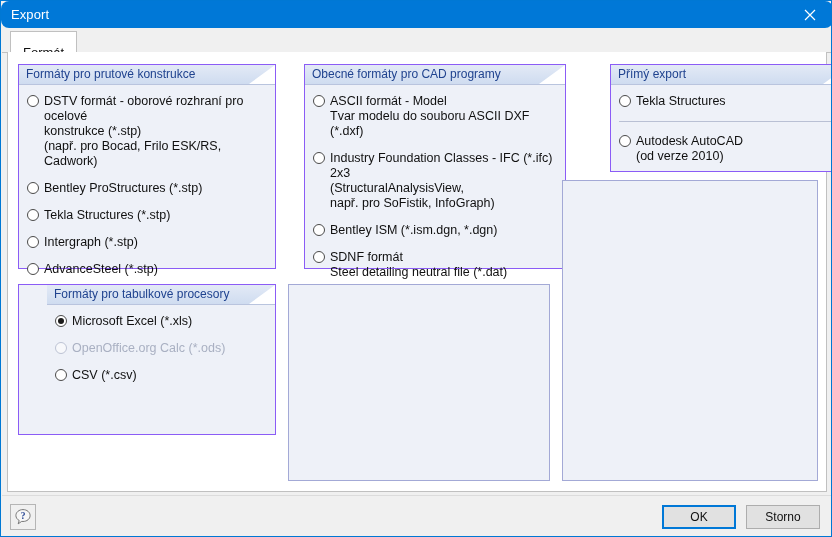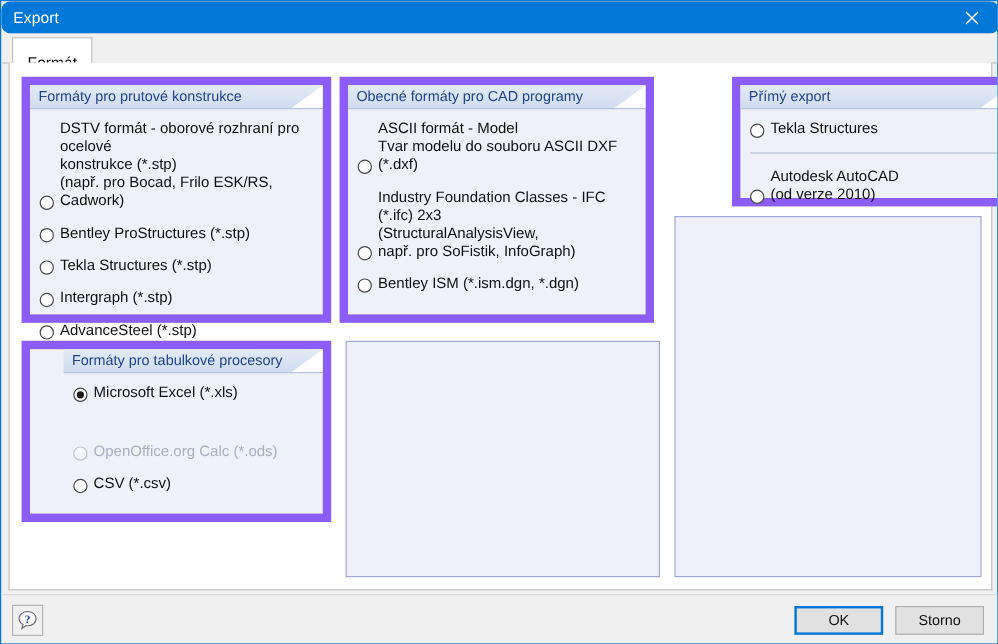--- a/index.html
+++ b/index.html
@@ -91,21 +91,21 @@
     background: #ffffff;
     border: 1px solid #c0c0c0;
     border-top: none;
   }
 
   
   .group {
     position: absolute;
     box-sizing: border-box;
     background: #eef1f8;
-    border: 7px solid #8b5cf6;
+    border: 1px solid #8b5cf6;
   }
   .group-header {
     position: relative;
     height: 19px;
     background: linear-gradient(to bottom, #e3eaf6 0%, #cfdcf0 100%);
     border-bottom: 1px solid #b9c4de;
     overflow: hidden;
   }
   .group-header .ghtext {
     position: absolute;
@@ -135,21 +135,21 @@
     position: absolute;
     box-sizing: border-box;
     background: #eef1f8;
     border: 1px solid #a3a9d6;
   }
 
   
   .radio-row {
     position: relative;
     display: flex;
-    align-items: flex-end;
+    align-items: flex-start;
     margin-bottom: 12px;
     font-size: 12.5px;
     color: #101010;
   }
   .radio-row:last-child { margin-bottom: 0; }
 
   .radio {
     flex: 0 0 auto;
     width: 12px;
     height: 12px;
@@ -170,21 +170,21 @@
     background: #1b1b1b;
   }
   .radio.disabled {
     border-color: #bdc3d4;
     background: #f7f8fb;
   }
   .radio-label {
     line-height: 15px;
     white-space: pre-line;
   }
-  .radio-label.disabled { color: #a9b0c2; margin-top: 22px; }
+  .radio-label.disabled { color: #a9b0c2; }
 
   .hr {
     height: 1px;
     background: #b9c0d4;
     margin: 2px 0 12px 0;
   }
 
   
   .bottombar {
     position: absolute;
@@ -300,40 +300,45 @@
           <span class="radio disabled"></span>
           <span class="radio-label disabled">OpenOffice.org Calc (*.ods)</span>
         </div>
         <div class="radio-row">
           <span class="radio"></span>
           <span class="radio-label">CSV (*.csv)</span>
         </div>
       </div>
     </div>
 
-    <div class="group" style="left:275px; top:12px; width:262px; height:205px;">
+    <div class="group" style="left:296px; top:12px; width:262px; height:205px;">
       <div class="group-header">
         <span class="ghtext">Obecné formáty pro CAD programy</span>
         <span class="cut"></span>
       </div>
       <div class="group-body">
         <div class="radio-row">
           <span class="radio"></span>
           <span class="radio-label">ASCII formát - Model
 Tvar modelu do souboru ASCII DXF (*.dxf)</span>
         </div>
         <div class="radio-row">
           <span class="radio"></span>
           <span class="radio-label">Industry Foundation Classes - IFC (*.ifc) 2x3
 (StructuralAnalysisView,
 např. pro SoFistik, InfoGraph)</span>
         </div>
         <div class="radio-row">
           <span class="radio"></span>
           <span class="radio-label">Bentley ISM (*.ism.dgn, *.dgn)</span>
+        </div>
+        <div class="radio-row">
+          <span class="radio"></span>
+          <span class="radio-label">SDNF formát
+Steel detailing neutral file (*.dat)</span>
         </div>
       </div>
     </div>
 
     <div class="panel" style="left:280px; top:232px; width:262px; height:197px;"></div>
 
     <div class="group" style="left:554px; top:12px; width:240px; height:108px;margin-left:48px;">
       <div class="group-header">
         <span class="ghtext">Přímý export</span>
         <span class="cut"></span>

